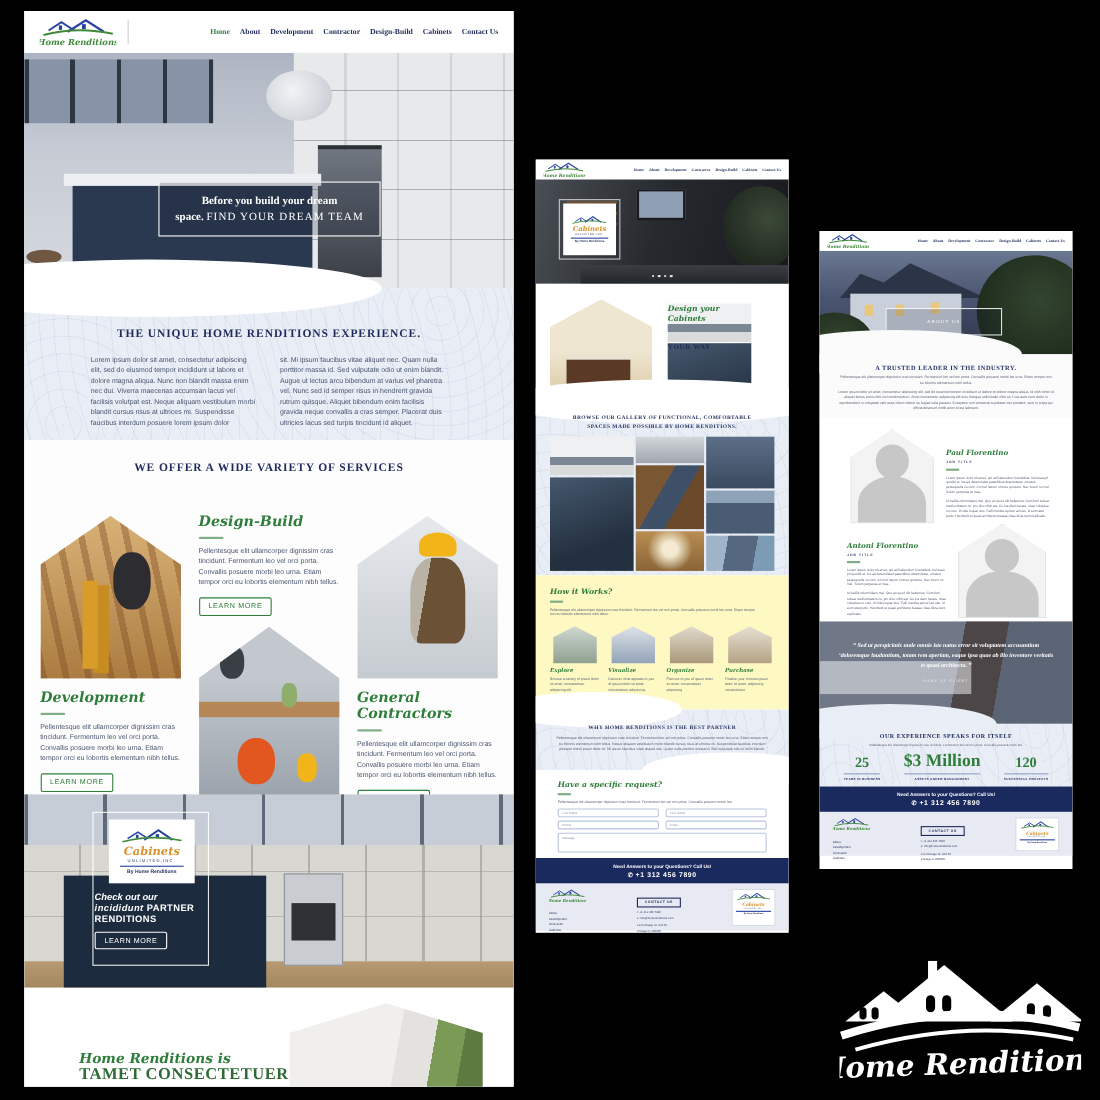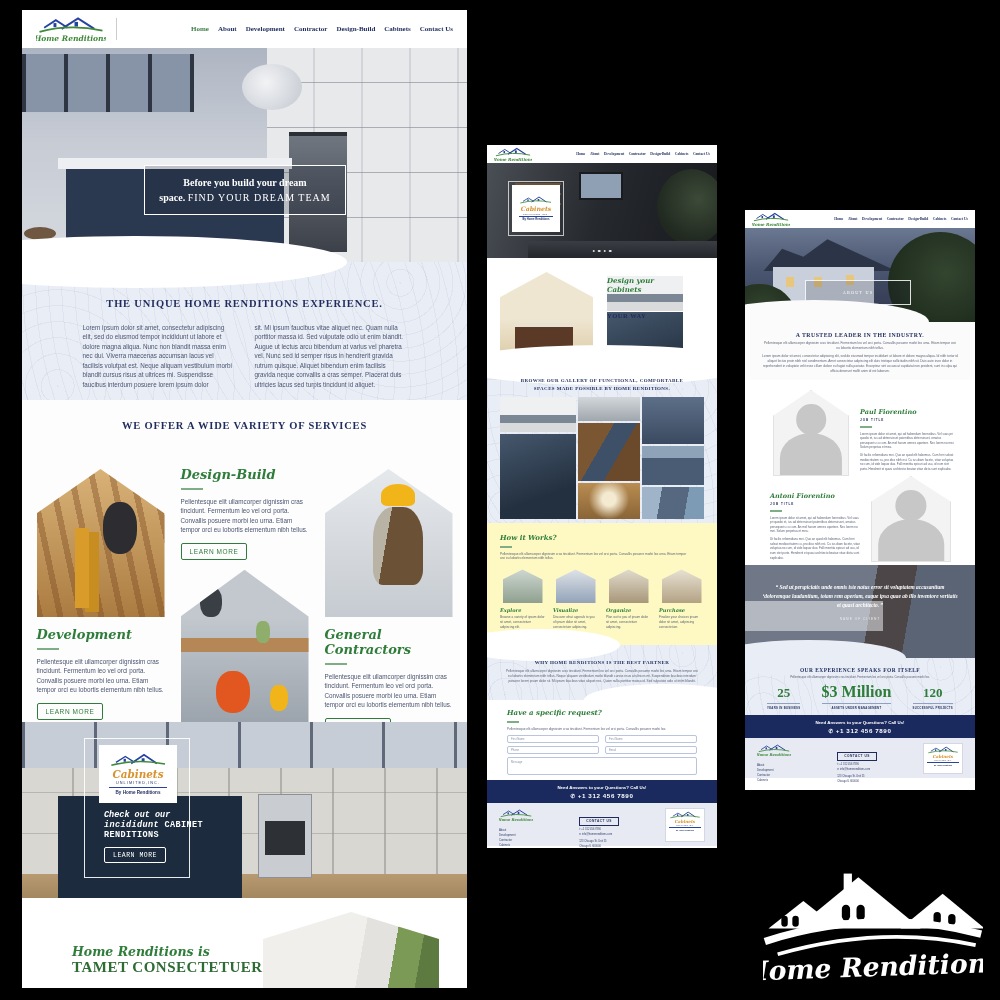--- a/index.html
+++ b/index.html
@@ -111,29 +111,29 @@
   .cb-bg::after { content:""; position:absolute; top:46px; left:0; right:0; bottom:24px;
       background:repeating-linear-gradient(90deg,transparent 0 50px,rgba(150,149,144,.6) 50px 52px),
                  repeating-linear-gradient(0deg,transparent 0 40px,rgba(150,149,144,.5) 40px 41px); }
   .cb-floor { position:absolute; left:0; right:0; bottom:0; height:24px; background:linear-gradient(#b79a72,#a3875f); }
   .cb-range { position:absolute; left:53%; top:72px; width:54px; height:84px; background:#c9ccd1; border:1px solid #8d9197; }
   .cb-range::after { content:""; position:absolute; left:6px; right:6px; top:26px; height:34px; background:#2d3035; }
   .cb-island { position:absolute; left:36px; top:74px; width:184px; height:102px; background:#1d2b3f; }
   .cb-frame { position:absolute; left:62px; top:16px; width:106px; height:140px; border:1px solid rgba(255,255,255,.9); z-index:3; }
   .cb-card { position:absolute; left:77px; top:23px; width:78px; height:58px; background:#fff; z-index:4;
              display:flex; flex-direction:column; align-items:center; justify-content:center; padding:3px; }
-  .cb-copy { position:absolute; left:82px; top:88px; width:120px; z-index:4; color:#fff; font-family:Liberation Mono, monospace; }
+  .cb-copy { position:absolute; left:64px; top:88px; width:120px; z-index:4; color:#fff; font-family:Liberation Sans, sans-serif; }
   .cb-copy .l1 { font-style:italic; font-weight:bold; font-size:8.5px; }
   .cb-copy .l2 { font-size:8.5px; font-weight:bold; letter-spacing:.4px; }
   .cb-copy .l2 .it { font-style:italic; }
   .cb-copy .btn-w { display:inline-block; border:1px solid #fff; color:#fff; font-size:6.5px; letter-spacing:.5px;
                     padding:3.5px 8px; margin-top:7px; border-radius:2px; cursor:pointer; }
 
   .sect-bot { position:relative; height:90px; background:#fff; }
-  .bot-copy { position:absolute; left:50px; top:46px; }
+  .bot-copy { position:absolute; left:50px; top:56px; }
   .bot-copy .l1 { font-family:"DejaVu Serif",serif; font-style:italic; font-weight:bold; color:#2f7d3a; font-size:12.5px; }
   .bot-copy .l2 { font-family:"Liberation Serif",serif; font-weight:bold; color:#2e6b35; font-size:15px; letter-spacing:.5px; }
   .ph-pantry { position:absolute; right:28px; top:14px; width:176px; height:90px;
       background:linear-gradient(100deg,#f0efec 0 55%,#e3e2de 55% 72%,#7a9a55 72% 86%,#5d7a40 86%); }
 
   
   .hero2 { position:relative; height:95px; overflow:hidden;
            background:linear-gradient(105deg,#4a4f55 0%,#26292e 48%,#17191d 100%); }
   .dk-win { position:absolute; left:40%; top:9%; width:19%; height:30%; background:#8fa0b4; border:2px solid #191b1f; }
   .dk-shelves { position:absolute; left:12%; top:18%; width:20%; height:26%;
@@ -380,21 +380,21 @@
             <use href="#sym-cabroof"></use>
           </svg>
         <div class="cab-script">Cabinets</div>
         <div class="cab-unltd">UNLIMITED,INC.</div>
         <div class="cab-by">By Home Renditions</div>
       </div>
     </div>
     <div class="cb-copy">
       <div class="l1">Check out our</div>
       <div class="l2"><span class="it">incididunt</span>
-        <span>CABINET</span></div>
+        <span>PARTNER</span></div>
       <div class="l2">RENDITIONS</div>
       <span class="btn-w">LEARN MORE</span>
     </div>
   </div>
 
   <div class="sect-bot">
     <div class="bot-copy">
       <div class="l1">Home Renditions is</div>
       <div class="l2">TAMET CONSECTETUER</div>
     </div>

